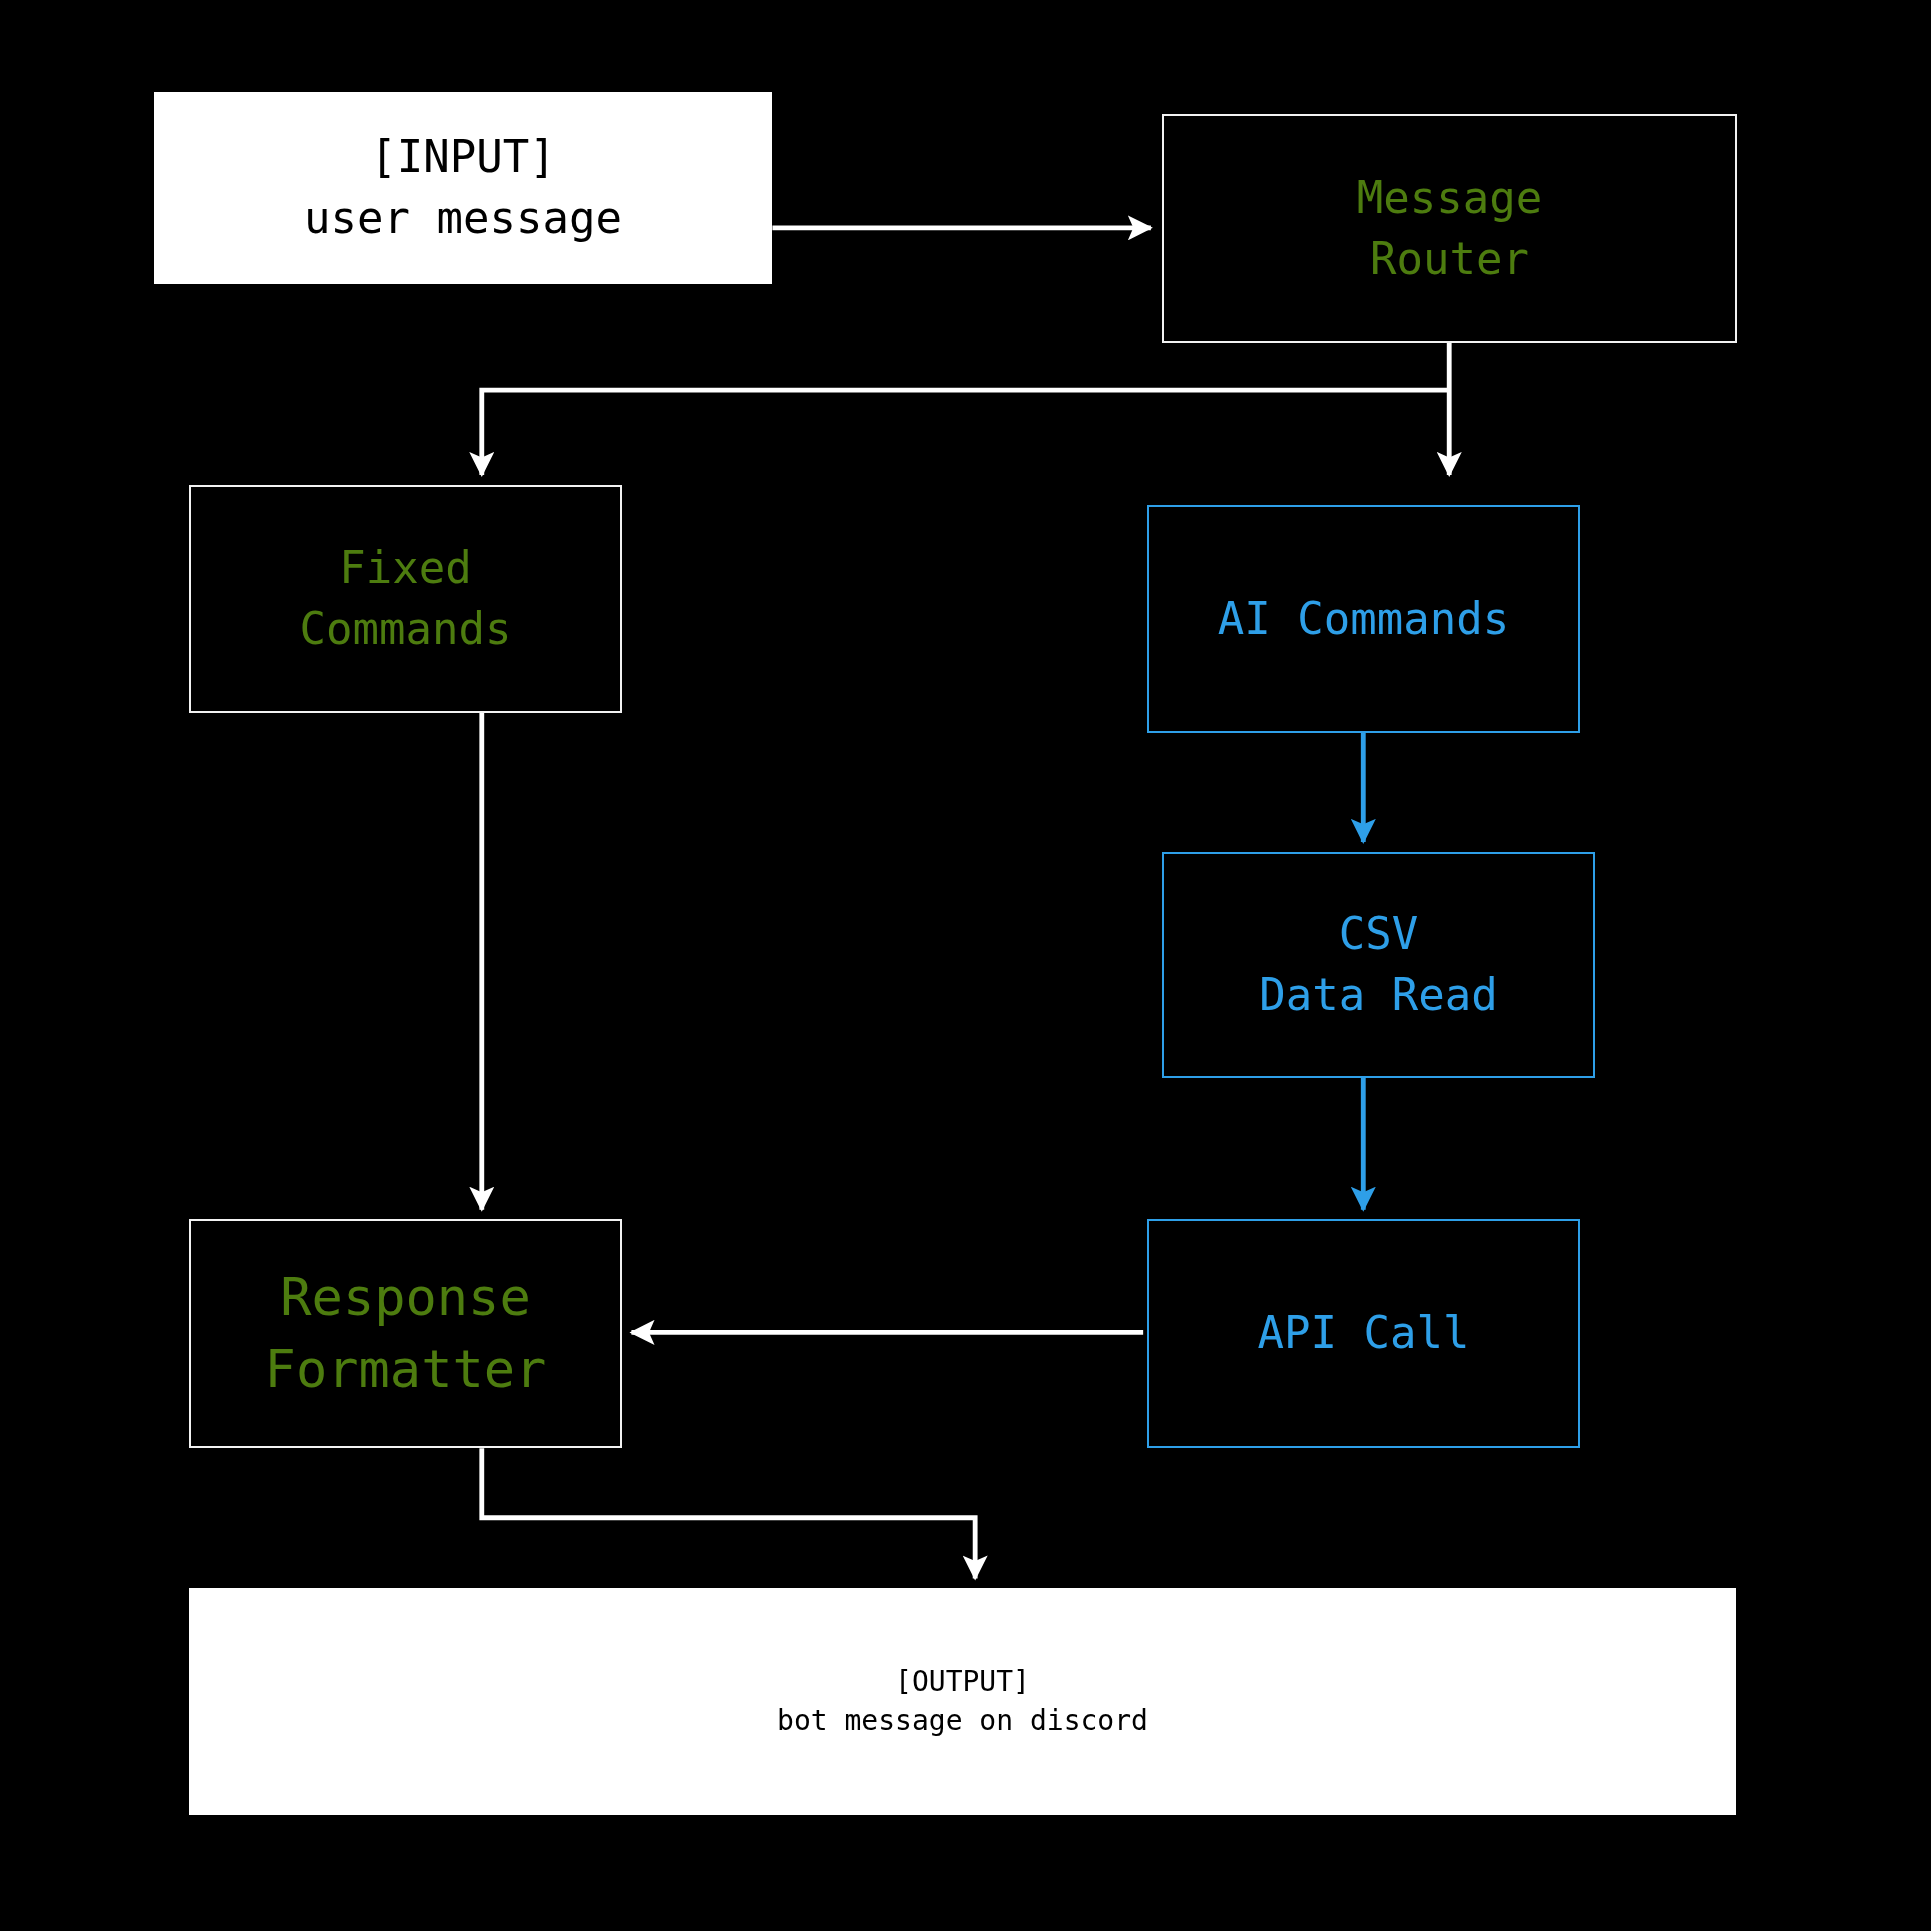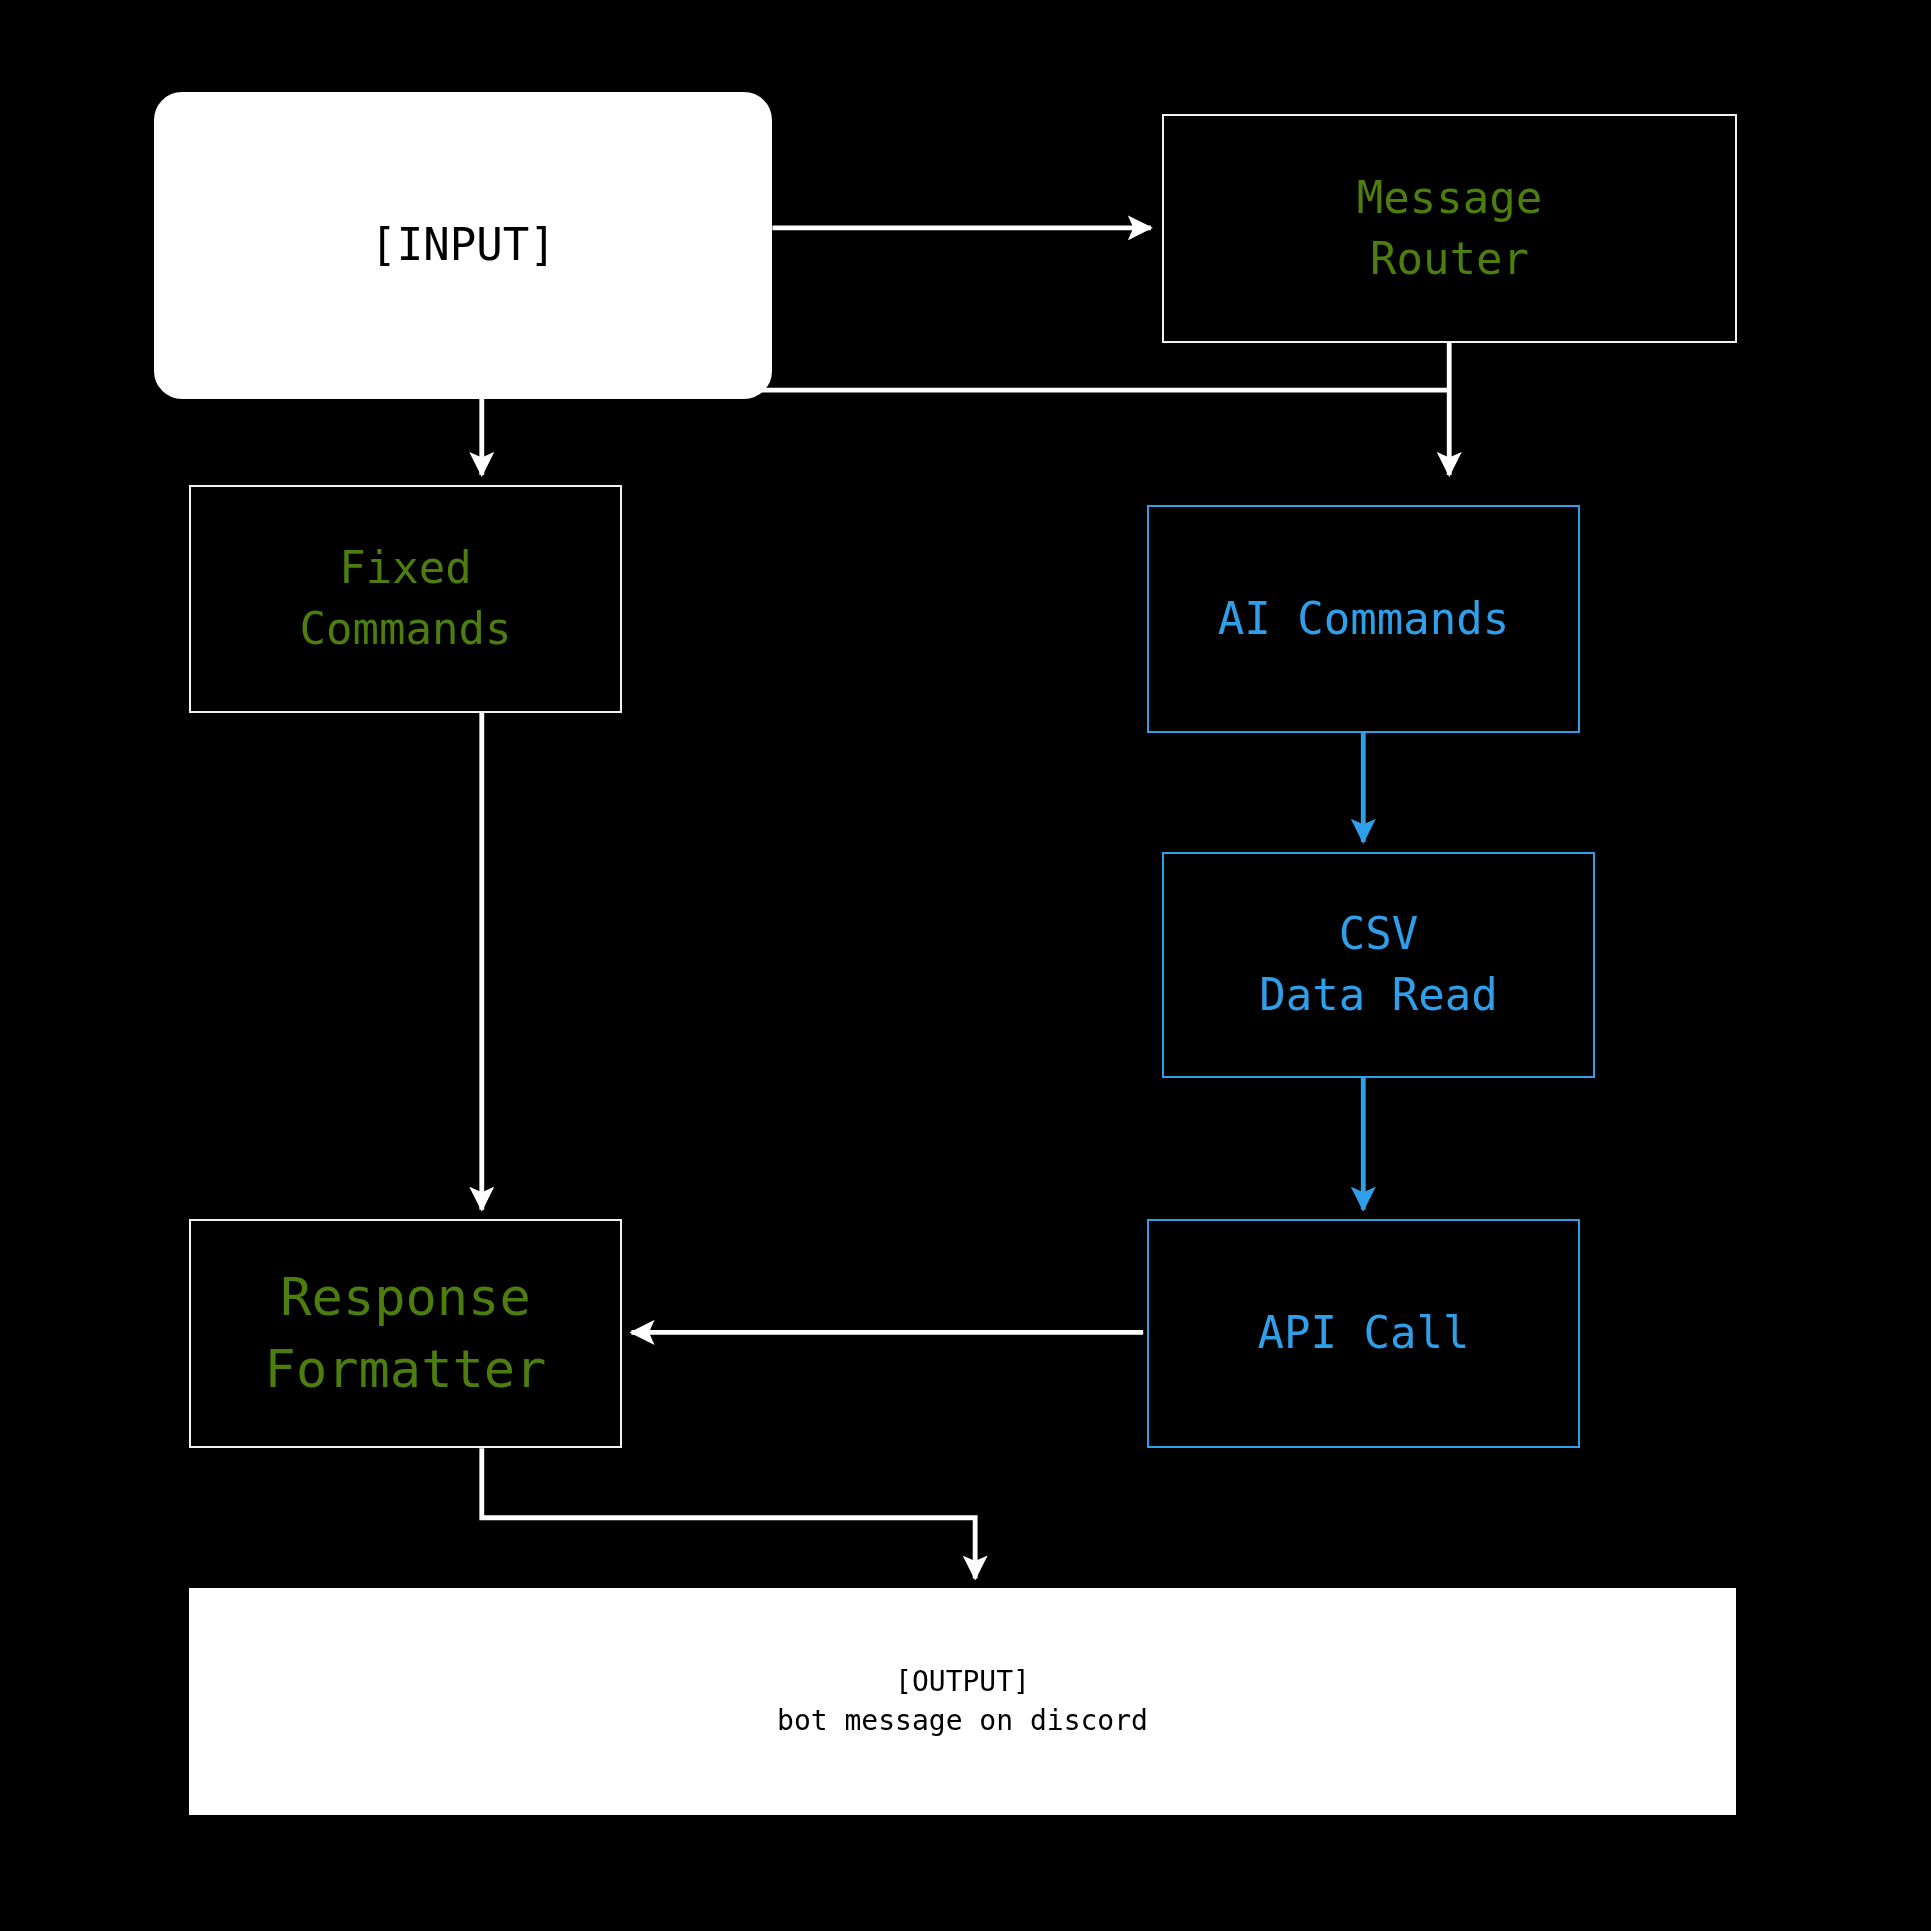--- a/index.html
+++ b/index.html
@@ -76,21 +76,21 @@
         <path d="M 1501 404 L 499 404 L 499 492" fill="none" stroke="#ffffff" stroke-width="5" stroke-linecap="butt" stroke-linejoin="miter" marker-end="url(#arrow-white)"></path>
         <path d="M 1412 738 L 1412 872" fill="none" stroke="#2e9fe8" stroke-width="5" stroke-linecap="butt" stroke-linejoin="miter" marker-end="url(#arrow-blue)"></path>
         <path d="M 1412 1116 L 1412 1253" fill="none" stroke="#2e9fe8" stroke-width="5" stroke-linecap="butt" stroke-linejoin="miter" marker-end="url(#arrow-blue)"></path>
         <path d="M 499 738 L 499 1253" fill="none" stroke="#ffffff" stroke-width="5" stroke-linecap="butt" stroke-linejoin="miter" marker-end="url(#arrow-white)"></path>
         <path d="M 1184 1380 L 654 1380" fill="none" stroke="#ffffff" stroke-width="5" stroke-linecap="butt" stroke-linejoin="miter" marker-end="url(#arrow-white)"></path>
         <path d="M 499 1500 L 499 1572 L 1010 1572 L 1010 1635" fill="none" stroke="#ffffff" stroke-width="5" stroke-linecap="butt" stroke-linejoin="miter" marker-end="url(#arrow-white)"></path>
       </g>
   </svg>
 
   <div id="node-layer">
-      <div class="node node--terminal" style="left: 154px; top: 92px; width: 618px; height: 307px; font-size: 44px; border-radius: 28px;"><span class="ln">[INPUT]</span></div>
+      <div class="node node--terminal" style="left: 154px; top: 92px; width: 618px; height: 192px; font-size: 44px;"><span class="ln">[INPUT]</span><span class="ln">user message</span></div>
       <div class="node node--process" style="left: 1162px; top: 114px; width: 575px; height: 229px; font-size: 44px;"><span class="ln">Message</span><span class="ln">Router</span></div>
       <div class="node node--process" style="left: 189px; top: 485px; width: 433px; height: 228px; font-size: 44px;"><span class="ln">Fixed</span><span class="ln">Commands</span></div>
       <div class="node node--accent" style="left: 1147px; top: 485px; width: 433px; height: 228px; font-size: 44px; margin-top: 20px;"><span class="ln">AI Commands</span></div>
       <div class="node node--accent" style="left: 1147px; top: 852px; width: 433px; height: 226px; font-size: 44px; margin-left: 15px;"><span class="ln">CSV</span><span class="ln">Data Read</span></div>
       <div class="node node--process" style="left: 189px; top: 1219px; width: 433px; height: 229px; font-size: 52px;"><span class="ln">Response</span><span class="ln">Formatter</span></div>
       <div class="node node--accent" style="left: 1147px; top: 1219px; width: 433px; height: 229px; font-size: 44px;"><span class="ln">API Call</span></div>
       <div class="node node--terminal" style="left: 189px; top: 1588px; width: 1547px; height: 227px; font-size: 28px;"><span class="ln">[OUTPUT]</span><span class="ln">bot message on discord</span></div>
     </div>
 
 </div>

